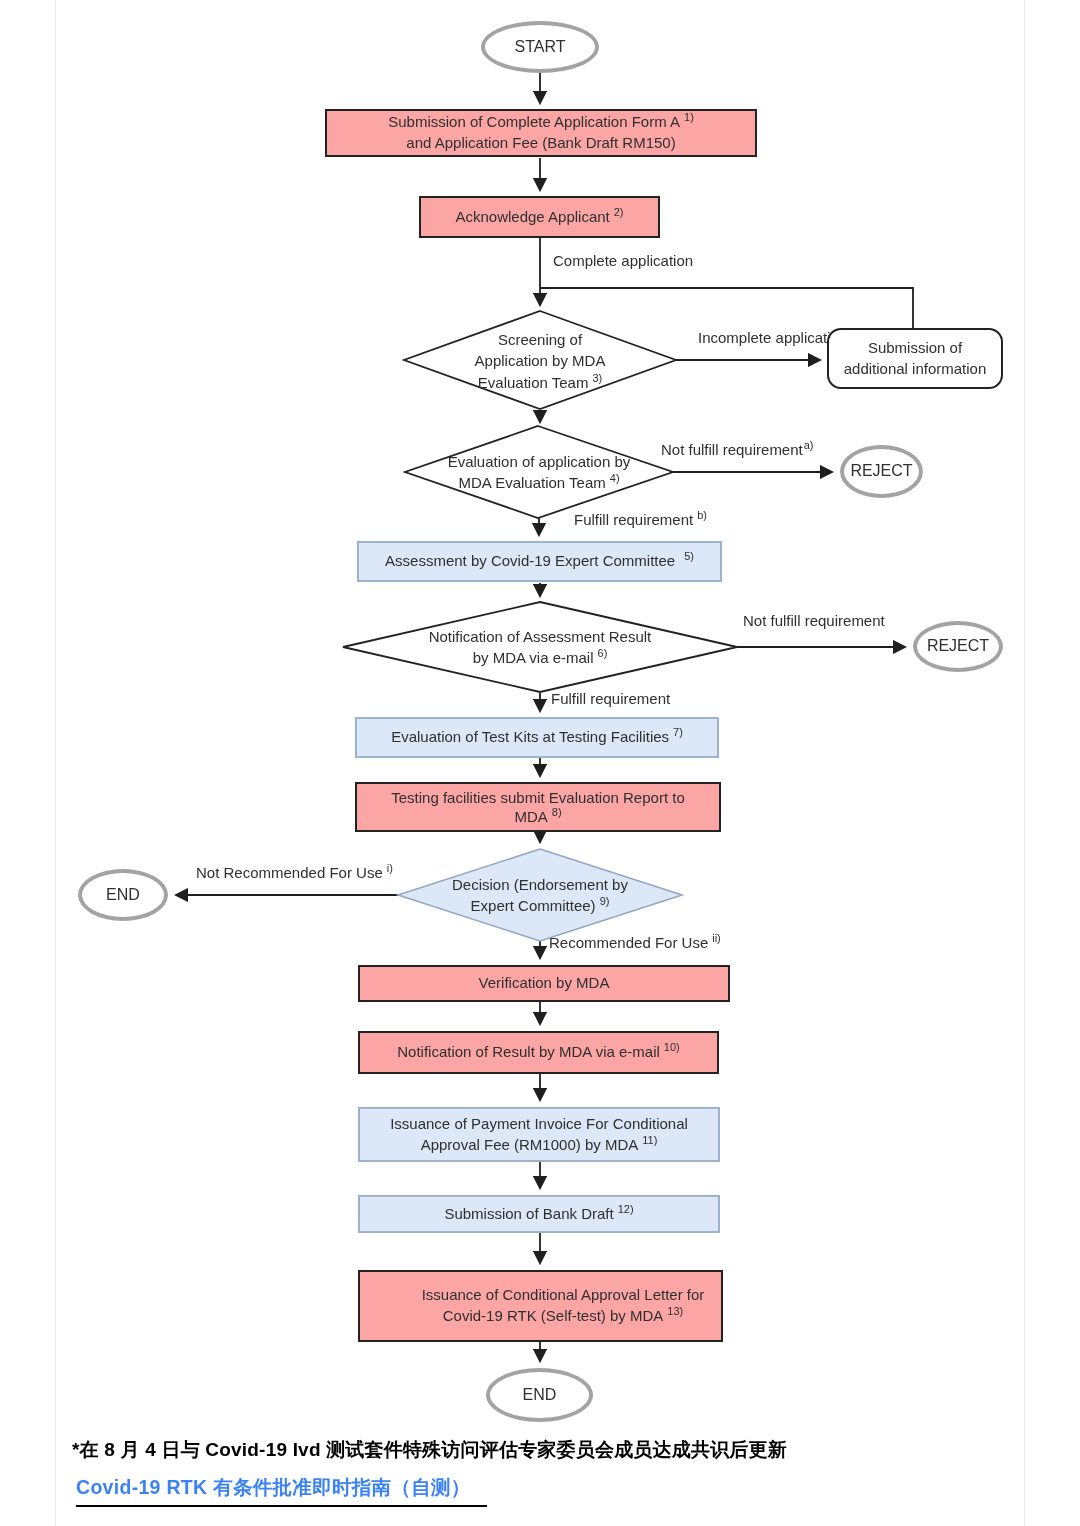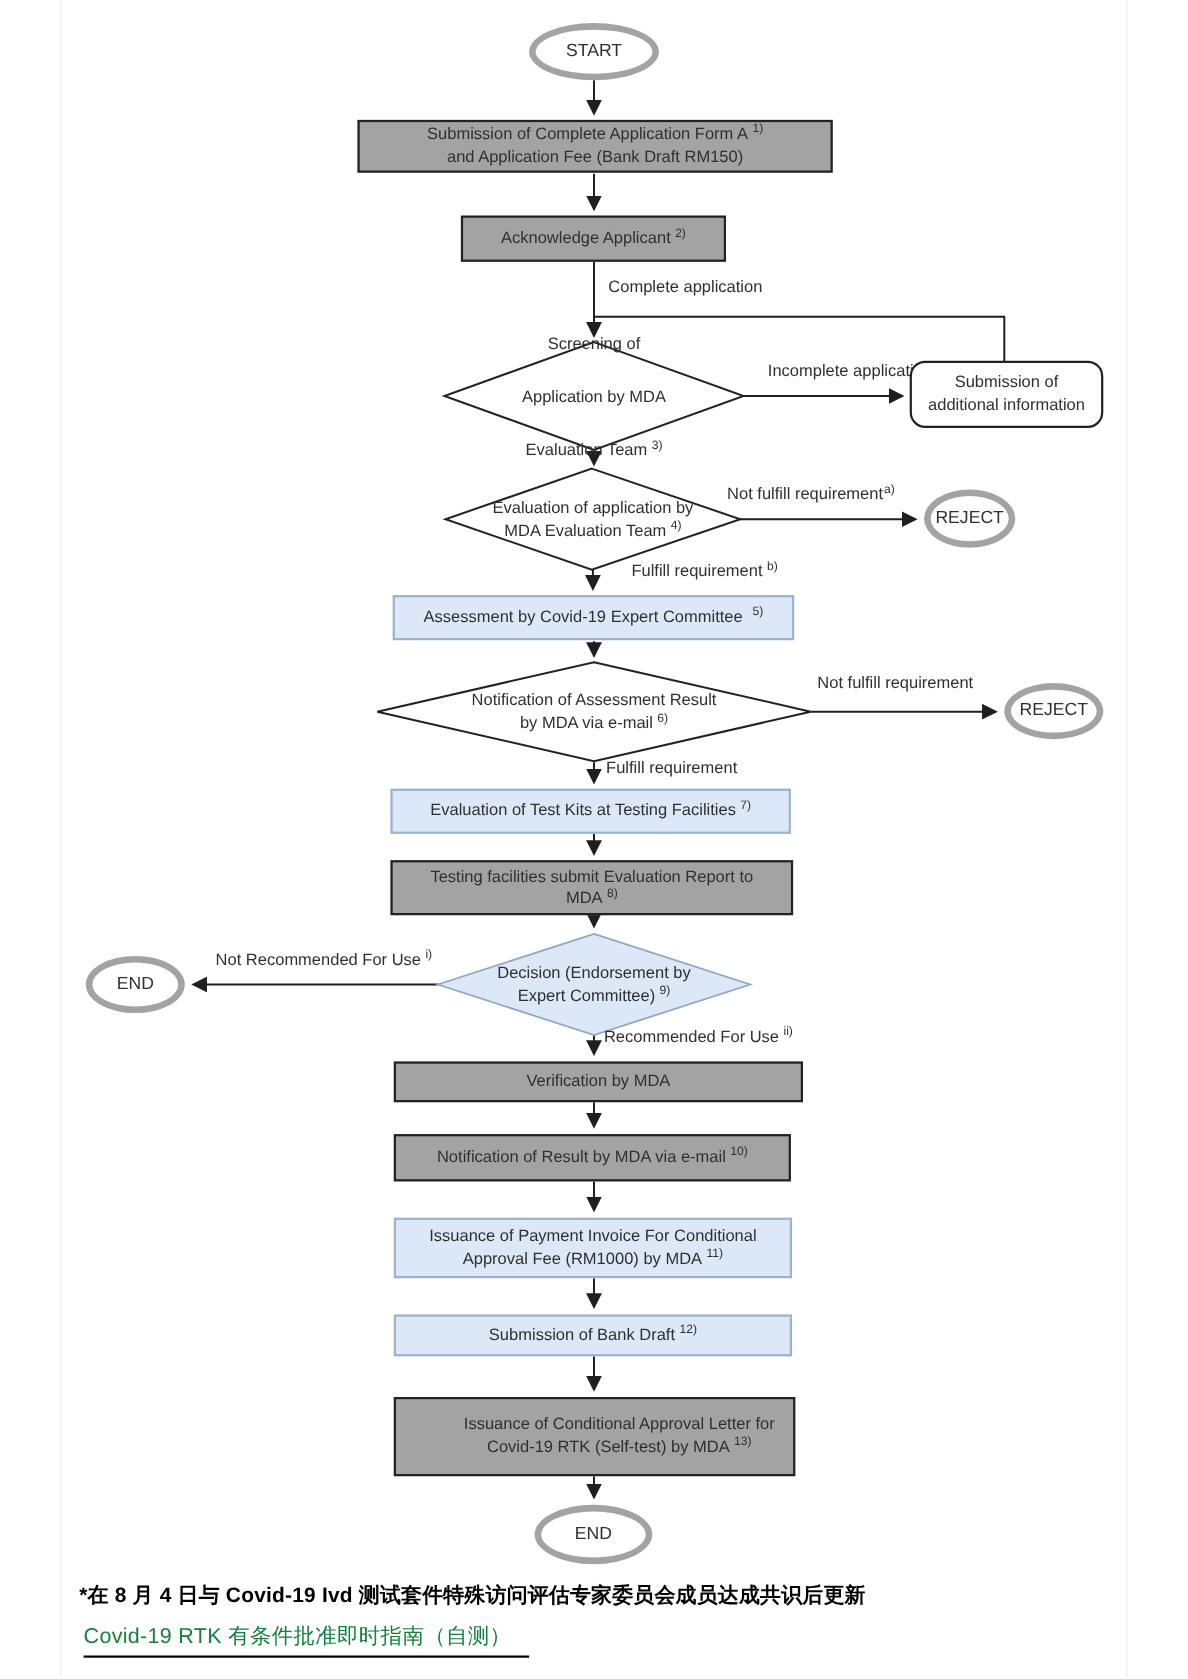--- a/index.html
+++ b/index.html
@@ -12,39 +12,39 @@
     overflow:hidden;
   }
   .page-edge{position:absolute;top:0;bottom:0;width:1px;background:#ededed;}
   svg.connectors{position:absolute;left:0;top:0;z-index:1;}
   .node{
     position:absolute;z-index:2;
     display:flex;flex-direction:column;justify-content:center;align-items:center;
     text-align:center;font-size:15px;line-height:1.38;
     box-sizing:border-box;
   }
-  .rect{border:2px solid #222;background:#a3a3a3;}
+  .rect{border:2px solid #222;background:#fca5a5;}
   .rect.blue{background:var(--highlight-fill,#dce8f7);border:2px solid var(--highlight-border,#9db3cd);}
   .rounded{border:2px solid #222;border-radius:14px;background:#fff;}
-  .ellipse{border:6px solid #a3a3a3;border-radius:50%;background:#fff;font-size:16px;}
+  .ellipse{border:4px solid #a3a3a3;border-radius:50%;background:#fff;font-size:16px;}
   .diamond-label{
     position:absolute;z-index:2;
     display:flex;flex-direction:column;justify-content:center;align-items:center;
     text-align:center;font-size:15px;line-height:1.42;pointer-events:none;
   }
   .edge-label{position:absolute;z-index:2;font-size:15px;white-space:nowrap;}
   sup{font-size:11px;line-height:0;margin-left:4px;}
   sup.tight{margin-left:1px;}
   .fn1{
     position:absolute;z-index:2;left:72px;top:1437px;
     font-size:19px;font-weight:bold;color:#000;letter-spacing:0.2px;
   }
   .fn2{
     position:absolute;z-index:2;left:76px;top:1474px;
-    font-size:19.5px;font-weight:normal;color:#15803d;letter-spacing:0.3px;
+    font-size:19.5px;font-weight:bold;color:#3b82f6;letter-spacing:0.3px;
     border-bottom:2.5px solid #000;padding:0 16px 4px 0;
   }
 </style>
 </head>
 <body>
 
 <div class="canvas">
 
   <div class="page-edge" style="left:55px;"></div>
   <div class="page-edge" style="left:1024px;"></div>
@@ -93,21 +93,21 @@
     <div><span>Submission of Complete Application Form A</span><sup>1)</sup></div>
     <div>and Application Fee (Bank Draft RM150)</div>
   </div>
 
   <div class="node rect" style="left:419px;top:196px;width:241px;height:42px;">
     <div><span>Acknowledge Applicant</span><sup>2)</sup></div>
   </div>
 
   <div class="edge-label" style="left:553px;top:252px;">Complete application</div>
 
-  <div class="diamond-label" style="left:410px;top:320px;width:260px;height:82px;gap:27px;">
+  <div class="diamond-label" style="left:410px;top:320px;width:260px;height:82px;">
     <div>Screening of</div>
     <div>Application by MDA</div>
     <div><span>Evaluation Team</span><sup>3)</sup></div>
   </div>
 
   <div class="edge-label" style="left:654px;top:329px;margin-left:44px;">Incomplete application</div>
 
   <div class="node rounded" style="left:827px;top:328px;width:176px;height:61px;">
     <div>Submission of</div>
     <div>additional information</div>

